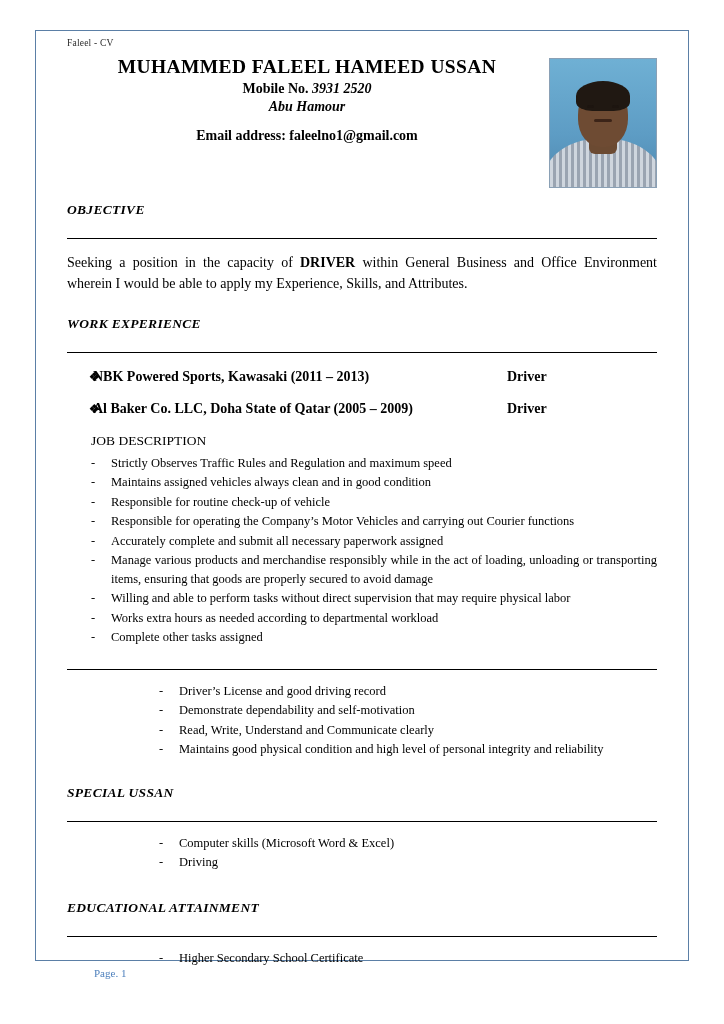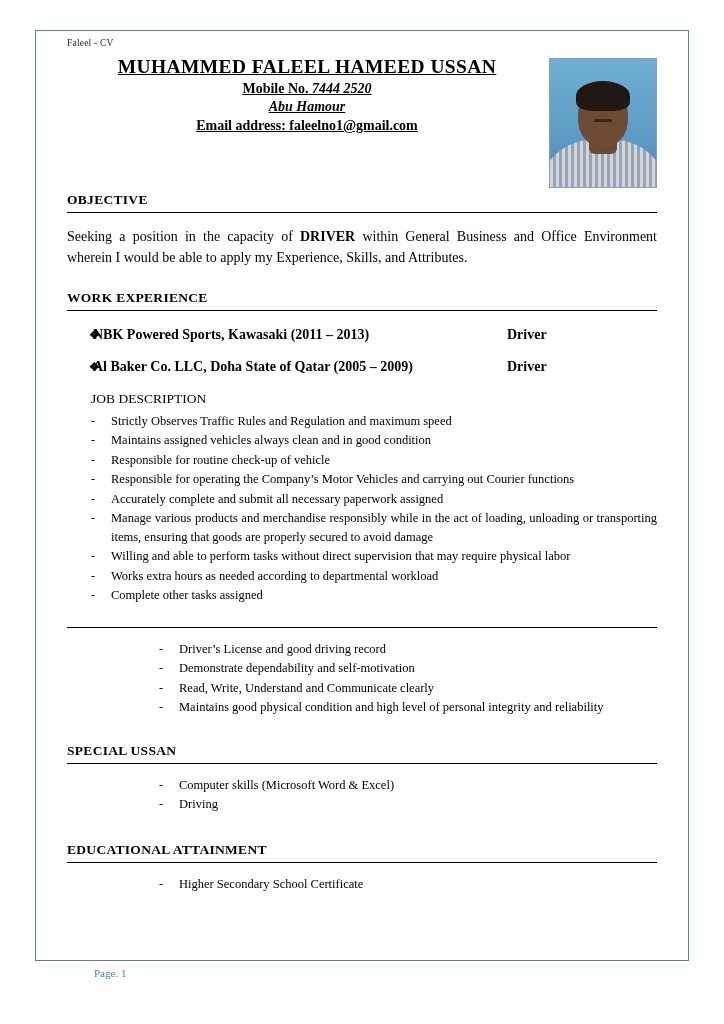--- a/index.html
+++ b/index.html
@@ -86,21 +86,21 @@
   }
   .city-line {
     font-size: 14px;
     font-weight: bold;
     font-style: italic;
     margin-top: 2px;
   }
   .email-line {
     font-size: 14px;
     font-weight: bold;
-    margin-top: 3px;
+    margin-top: 13px;
   }
 
   .photo {
     position: absolute;
     right: 0px;
     top: 3px;
     width: 106px;
     height: 128px;
     border: 1px solid #8aa0b5;
     background: linear-gradient(#63a3c8, #4b8ab3);
@@ -169,21 +169,22 @@
   }
 
   
   .section {
     margin-top: 22px;
   }
   .section-title {
     font-size: 13.5px;
     font-weight: bold;
     letter-spacing: 0.3px;
-    padding-bottom: 3px;
+    padding-bottom: 19px;
+    font-style: italic;
   }
   .section-rule {
     border-bottom: 1.4px solid #000;
     width: 100%;
     margin-top: 1px;
   }
 
   .objective-text {
     margin-top: 14px;
     font-size: 14px;
@@ -251,26 +252,26 @@
 <div class="page">
 
   <div class="doc-frame"></div>
   <div class="footer-rule"></div>
 
   <div class="header-label">Faleel - CV</div>
   <div class="page-footer">Page. 1</div>
 
   <div class="content">
 
-    <div style="position:relative;text-decoration:underline;">
+    <div style="position:relative;">
       <div class="name-block">
         <div class="full-name">MUHAMMED FALEEL HAMEED USSAN</div>
         <div class="mobile-line">
           <span>Mobile No.</span>
-          <span class="num">7444 2520</span>
+          <span class="num">3931 2520</span>
         </div>
         <div class="city-line">Abu Hamour</div>
         <div class="email-line">Email address: faleelno1@gmail.com</div>
       </div>
 
       <div class="photo">
         <div class="sky"></div>
         <div class="shoulders"></div>
         <div class="neck"></div>
         <div class="head"></div>

